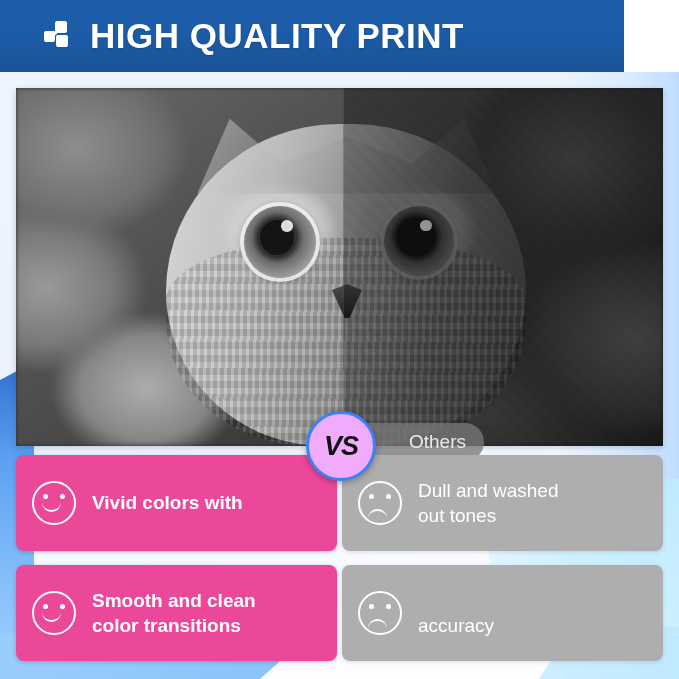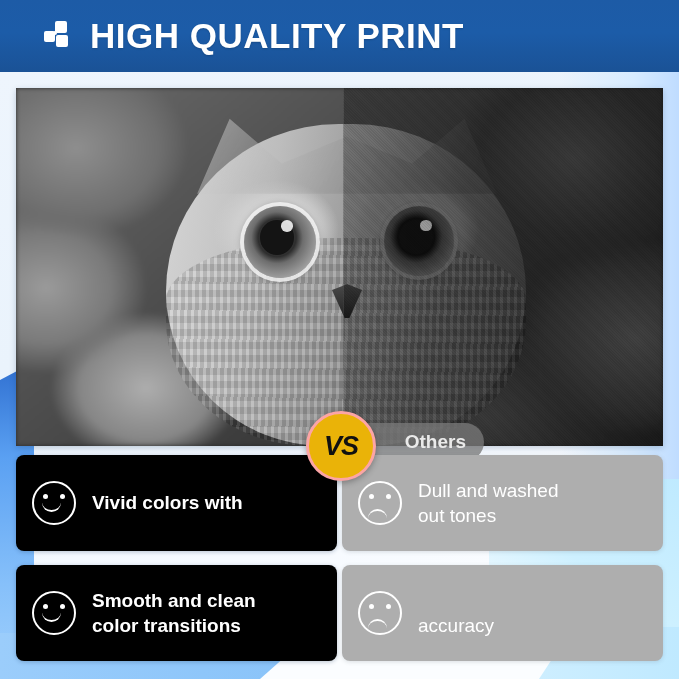--- a/index.html
+++ b/index.html
@@ -43,21 +43,21 @@
     clip-path:polygon(52px 0, 430px 0, 430px 100%, 0 100%);
   }
   .bg-cyanwedge-br{
     position:absolute;right:0;bottom:0;width:140px;height:52px;
     background:linear-gradient(90deg,#cdeeff 0%, #bfe9ff 100%);
     clip-path:polygon(34px 0, 140px 0, 140px 100%, 0 100%);
   }
 
   
   .header{
-    position:absolute;left:0;top:0;width:679px;height:72px;
+    position:absolute;left:0;top:0;width:624px;height:72px;
     background:linear-gradient(180deg,#1d5ba6 0%, #1c5ca8 45%, #1a5296 100%);
     display:flex;align-items:center;
   }
   .header-inner{display:flex;align-items:center;gap:16px;padding-left:44px;}
   .brand-icon{
     position:relative;width:30px;height:30px;flex:0 0 auto;
   }
   .brand-icon i{
     position:absolute;display:block;background:#ffffff;border-radius:2px;
   }
@@ -177,41 +177,41 @@
   .pill-left{
     left:0;width:150px;border-radius:19px;
     background:linear-gradient(180deg,#2d82f5 0%, #1f74ec 100%);
     color:#ffffff;justify-content:flex-start;padding-left:18px;box-sizing:border-box;
     box-shadow:0 1px 3px rgba(0,0,0,.25);
   }
   .pill-right{
     left:138px;width:150px;border-radius:19px;
     background:rgba(120,120,120,.78);
     color:#eaeaea;justify-content:flex-end;padding-right:18px;box-sizing:border-box;
-    font-weight:bold;
+    font-weight:normal;
   }
   .vs-badge{
     position:absolute;left:110px;top:-12px;width:64px;height:64px;border-radius:50%;
-    background:#eab308;border:3px solid #fca5a5;
+    background:#f0abfc;border:3px solid #3b82f6;
     display:flex;align-items:center;justify-content:center;
     box-shadow:0 2px 6px rgba(0,0,0,.3);
     z-index:3;
   }
   .vs-badge span{
     font-size:27px;font-weight:bold;color:#111;
     font-style:italic;letter-spacing:-1px;
   }
 
   
   .boxes{position:absolute;left:16px;top:455px;width:647px;height:210px;}
   .fbox{
     position:absolute;width:321px;height:96px;border-radius:8px;
     display:flex;align-items:center;gap:16px;padding:0 16px;box-sizing:border-box;
   }
-  .fbox.good{background:#000000;box-shadow:0 1px 4px rgba(20,50,90,.28);}
+  .fbox.good{background:#ec4899;box-shadow:0 1px 4px rgba(20,50,90,.28);}
   .fbox.bad{background:#aeaeae;box-shadow:0 1px 4px rgba(80,90,100,.18);}
   .fbox.r1{top:0;}
   .fbox.r2{top:110px;}
   .fbox.c1{left:0;}
   .fbox.c2{left:326px;}
 
   .face{
     width:40px;height:40px;border-radius:50%;
     border:2.5px solid #ffffff;position:relative;flex:0 0 auto;
   }

